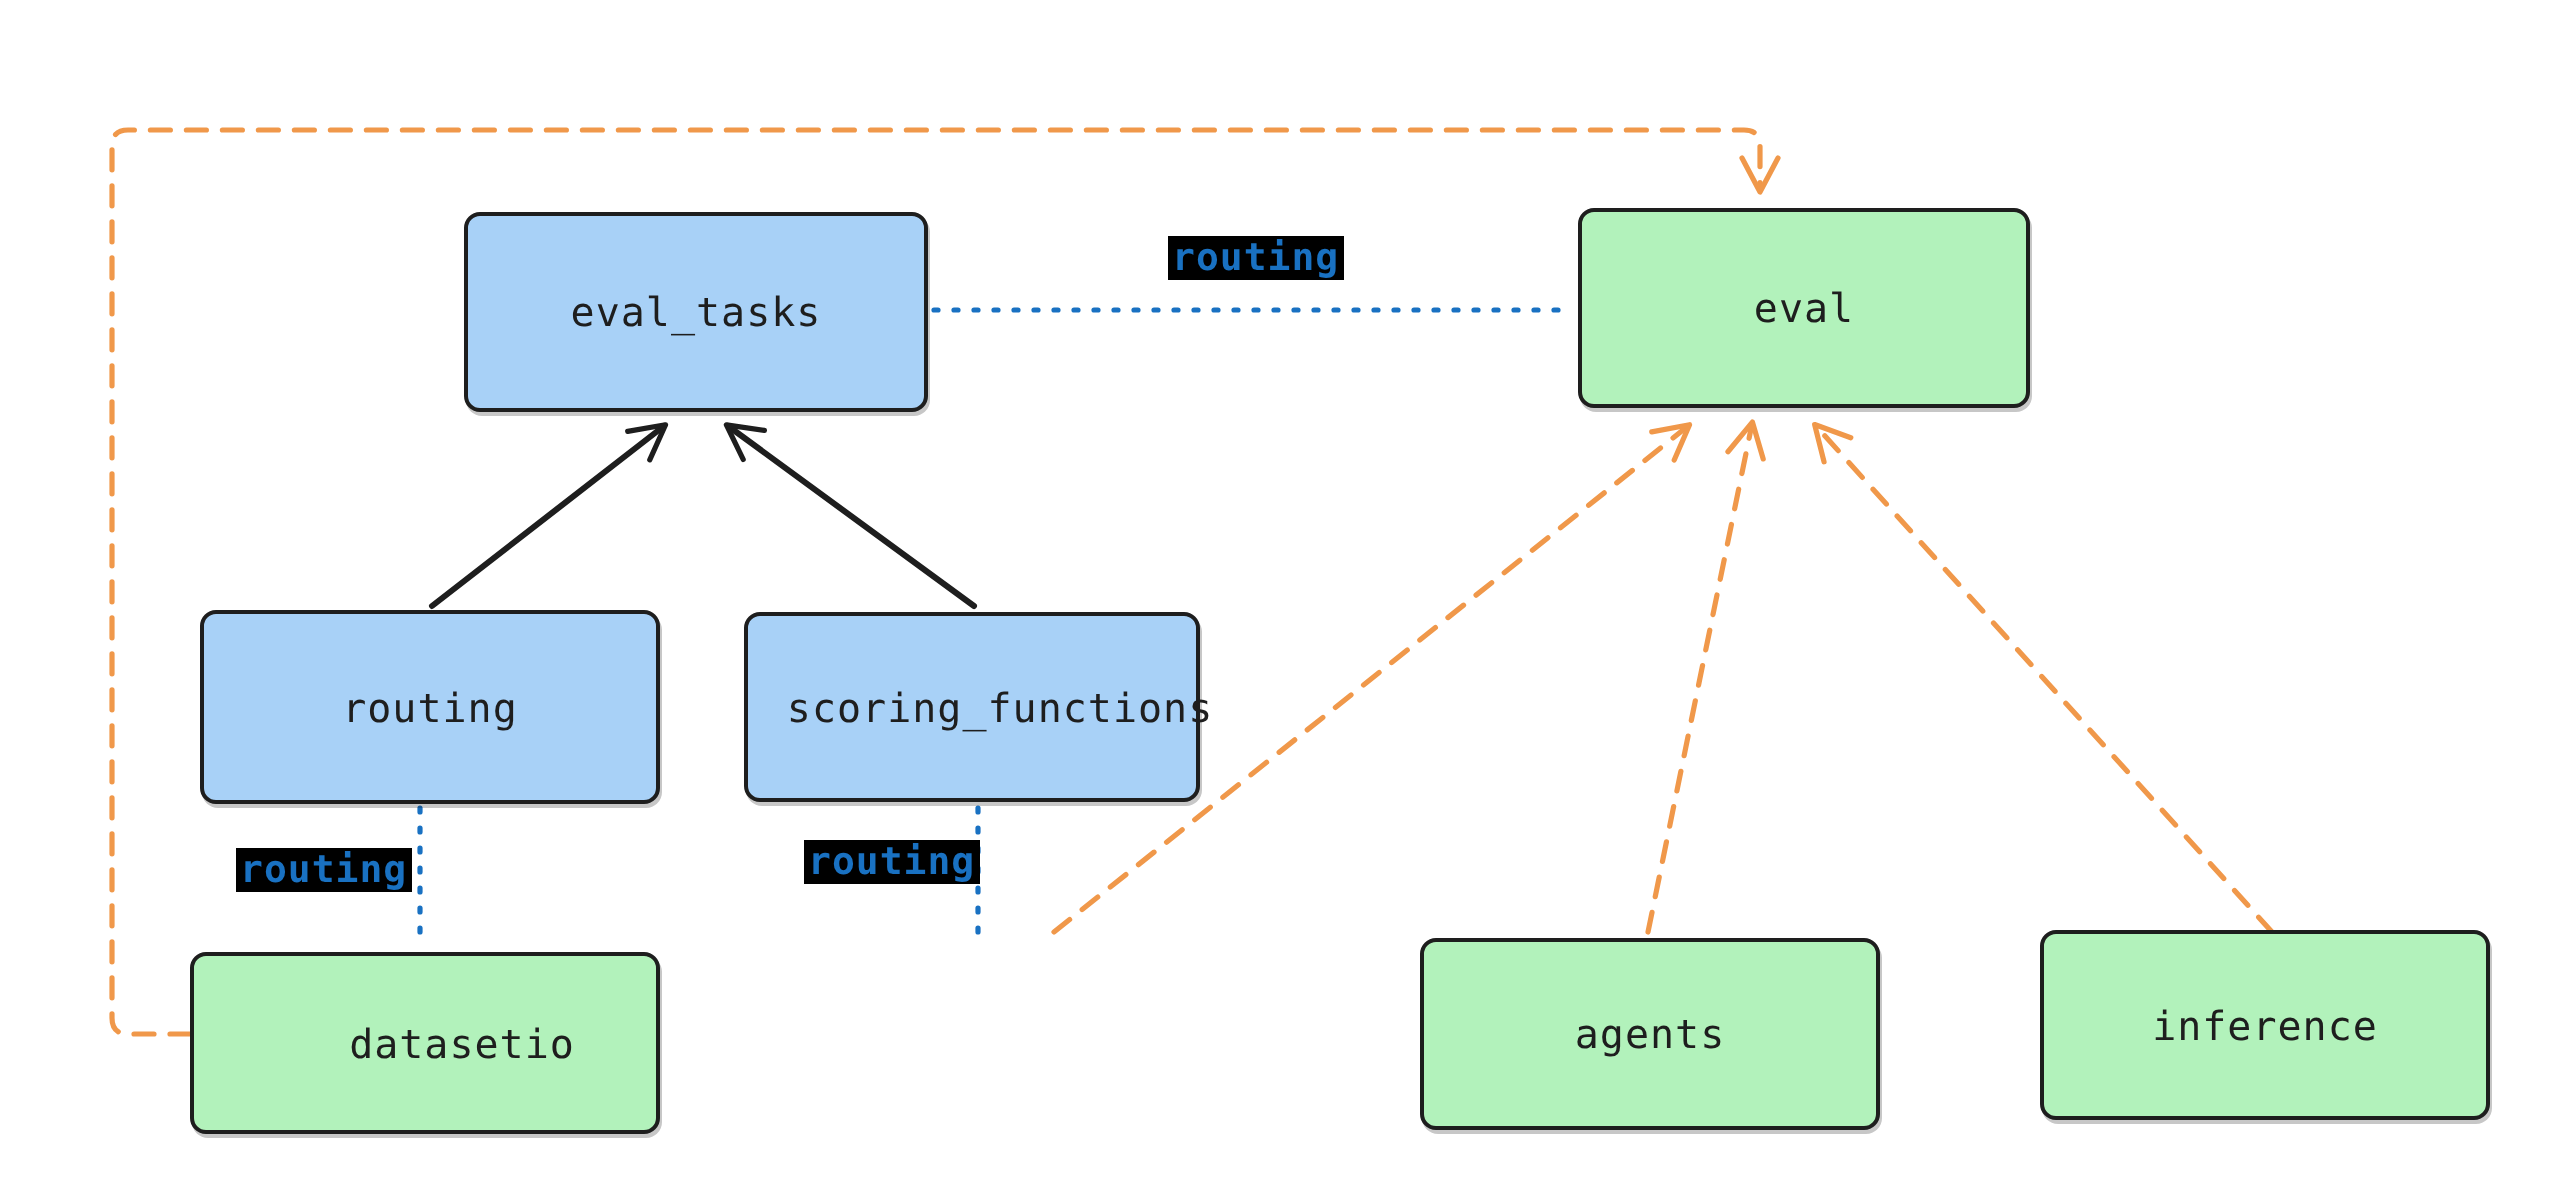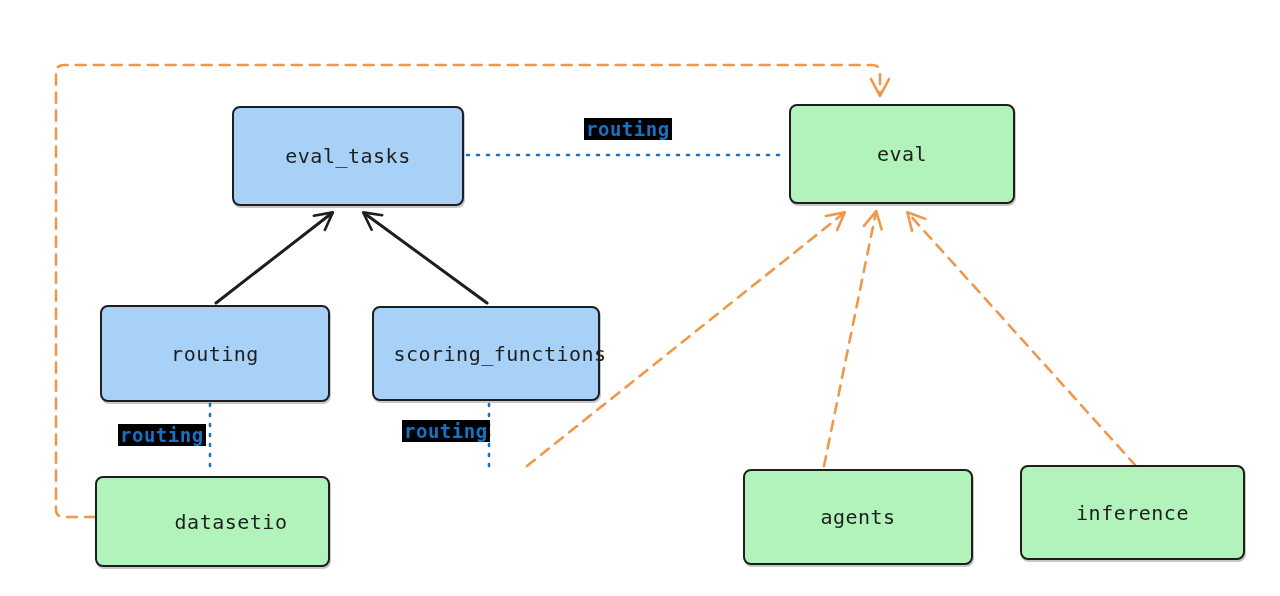--- a/index.html
+++ b/index.html
@@ -87,21 +87,21 @@
 
   <div class="node blue" style="left:372px; top:306px; width:228px; height:95px;padding-left:28px;">
     <span>scoring_functions</span>
   </div>
 
   <div class="node green" style="left:95px; top:476px; width:235px; height:91px;padding-left:37px;">
     <span>datasetio</span>
   </div>
 
 
-  <div class="node green" style="left:710px; top:469px; width:230px; height:96px;margin-left:33px;">
+  <div class="node green" style="left:710px; top:469px; width:230px; height:96px;">
     <span>agents</span>
   </div>
 
   <div class="node green" style="left:1020px; top:465px; width:225px; height:95px;">
     <span>inference</span>
   </div>
 
   <span class="edge-label" style="left:584px; top:118px;">routing</span>
   <span class="edge-label" style="left:118px; top:424px;">routing</span>
   <span class="edge-label" style="left:402px; top:420px;">routing</span>

